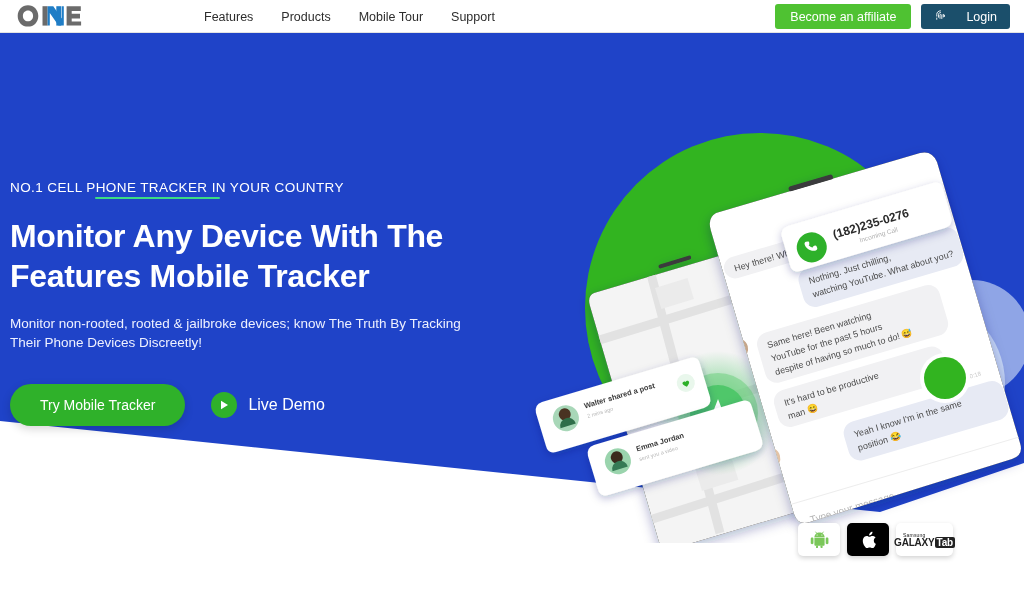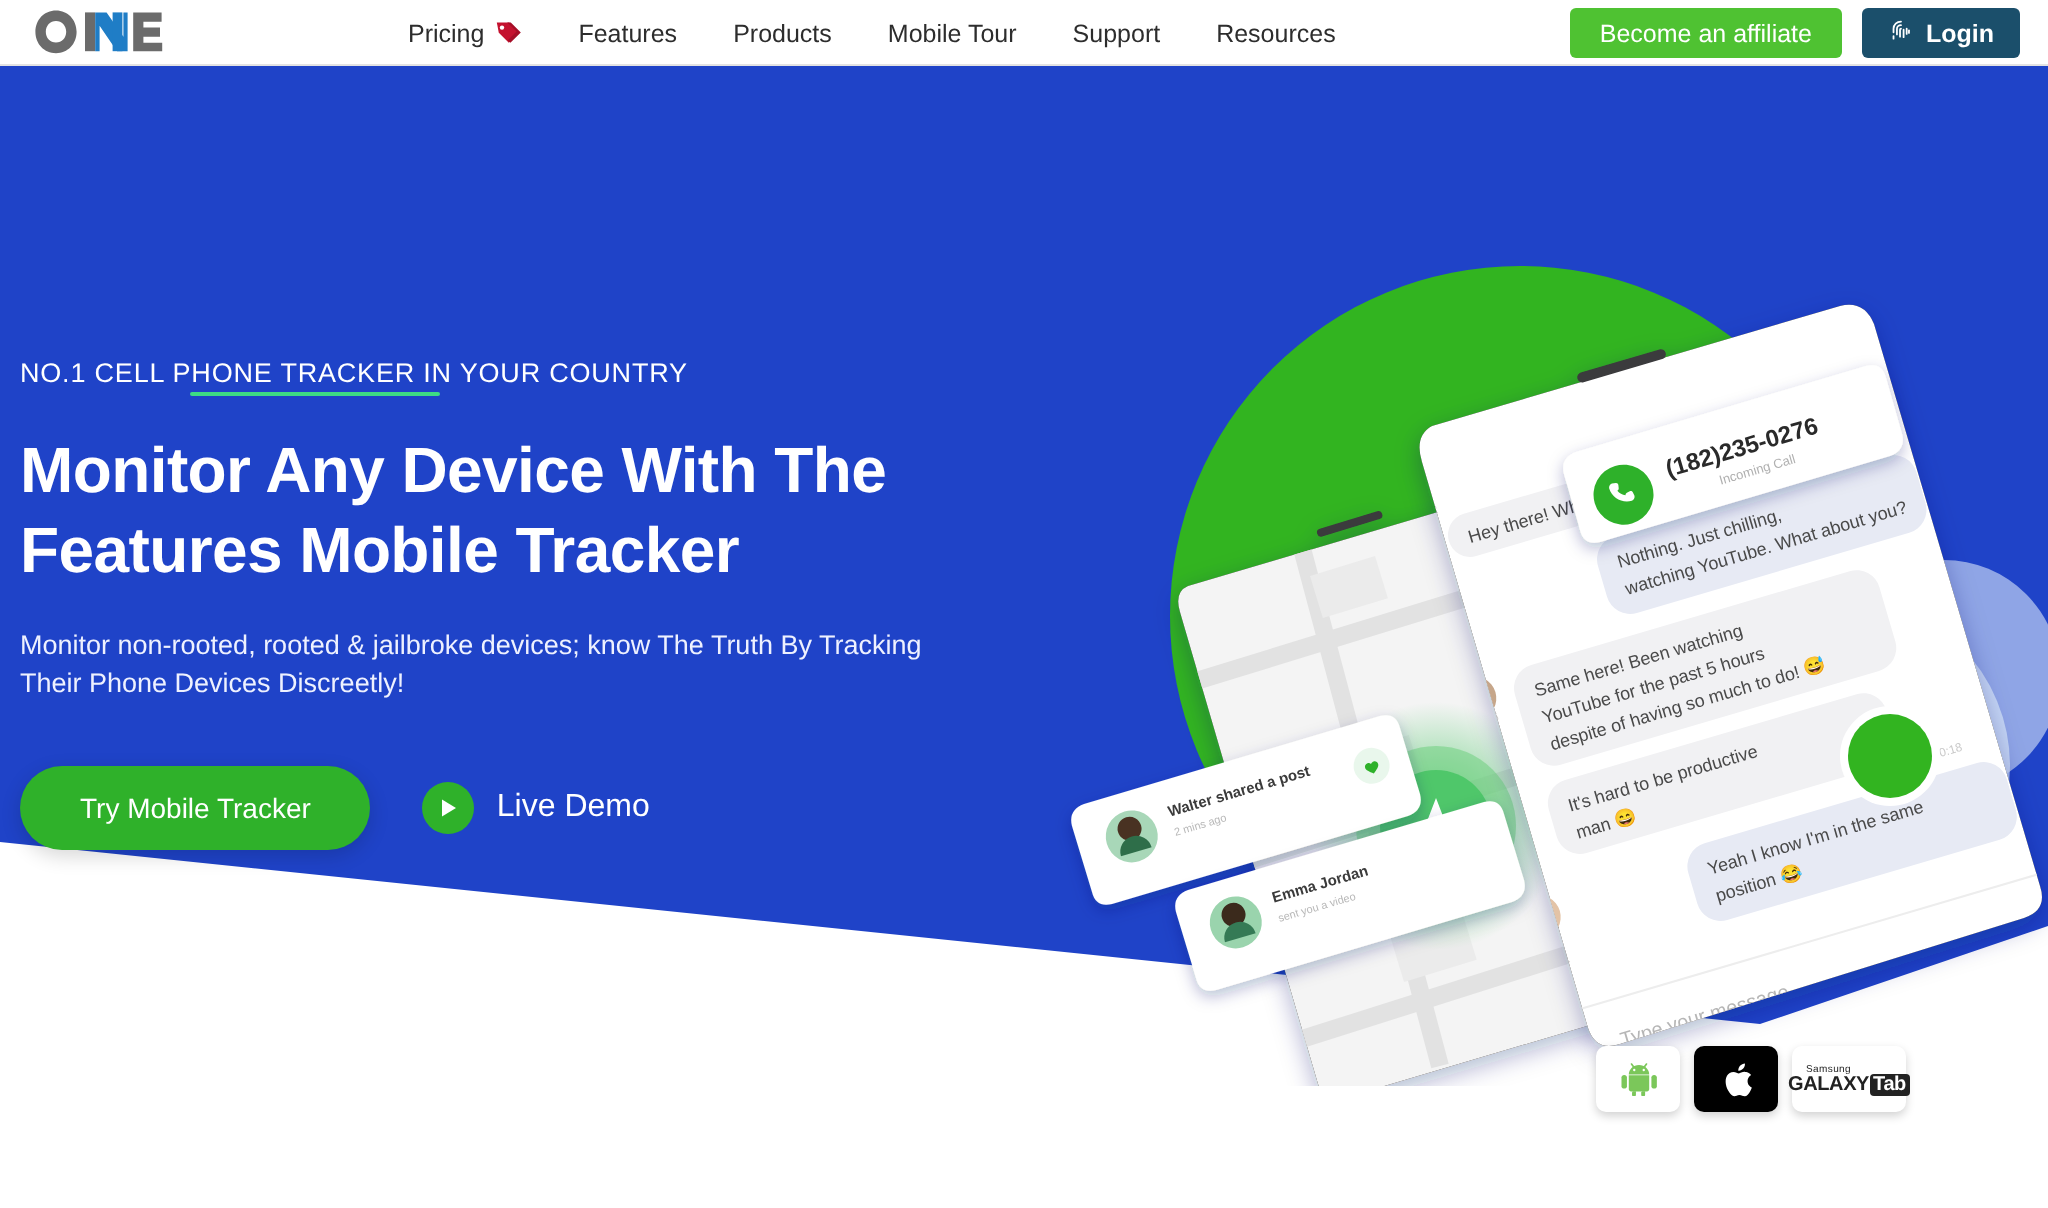--- a/index.html
+++ b/index.html
@@ -26,21 +26,21 @@
   }
   .tag-icon{ margin-left:5px; display:inline-flex; }
 
   .header-actions{ position:absolute; right:14px; top:0; height:33px; display:flex; align-items:center; gap:10px;margin-left:33px; }
   .btn-affiliate{
     background:#4fc232; color:#fff; font-size:12.5px; border:none; border-radius:3px;
     padding:0 15px; height:25px; display:flex; align-items:center; cursor:pointer; white-space:nowrap;
   }
   .btn-login{
     background:#1b4f6b; color:#fff; font-size:12.5px; border:none; border-radius:3px;
-    padding:0 13px; height:25px; display:flex; align-items:center; gap:6px; cursor:pointer; white-space:nowrap;font-weight:bold;
+    padding:0 13px; height:25px; display:flex; align-items:center; gap:19px; cursor:pointer; white-space:nowrap;
   }
 
   
   .hero{
     position:absolute; left:0; top:33px; width:1024px; height:571px;
     overflow:hidden; background:#ffffff;
   }
   .hero-bg{ position:absolute; left:0; top:0; width:1024px; height:571px; }
 
   .hero-copy{ position:absolute; left:10px; top:145px; width:500px; z-index:20; }
@@ -99,43 +99,30 @@
       <path d="M15 3.2c-5.9 0-10.3 4.6-10.3 10.7S9.1 24.6 15 24.6s10.3-4.6 10.3-10.7S20.9 3.2 15 3.2zm0 16.1c-2.9 0-5.1-2.3-5.1-5.4s2.2-5.4 5.1-5.4 5.1 2.3 5.1 5.4-2.2 5.4-5.1 5.4z" fill="#6b6b6b"></path>
       <path d="M29.5 4.2h5.1l0 19.4h-5.1z" fill="#6b6b6b"></path>
       <path d="M34.6 4.2h5.7l8.4 12.2V4.2h2.1v19.4h-5.3L36.8 10.9v12.7h-2.2z" fill="#1f7dc6"></path>
       <path d="M43.3 4.2h4.9v19.4h-4.9z" fill="#1f7dc6"></path>
       <path d="M53.6 4.2h14.2v4.7h-9.1v2.9h8.3v4.6h-8.3v3h9.4v4.2H53.6z" fill="#6b6b6b"></path>
     </svg>
   </div>
 
   <div class="nav">
     <div class="nav-item">
-      <span>Pricing</span>
-      <span class="tag-icon">
-        <svg width="14" height="13" viewBox="0 0 14 13">
-          <path d="M1.4 1.2h6.2l5 5-5.2 5.2-5-5z" fill="#c4122f"></path>
-          <path d="M6.6 1.2h1.8l5 5-5.2 5.2-1.3-1.3 4.4-4.3z" fill="#a50e27"></path>
-          <circle cx="4" cy="3.8" r="1.1" fill="#fff"></circle>
-        </svg>
-      </span>
-    </div>
-    <div class="nav-item">
       <span>Features</span>
     </div>
     <div class="nav-item">
       <span>Products</span>
     </div>
     <div class="nav-item">
       <span>Mobile Tour</span>
     </div>
     <div class="nav-item">
       <span>Support</span>
-    </div>
-    <div class="nav-item">
-      <span>Resources</span>
     </div>
   </div>
 
   <div class="header-actions">
     <button class="btn-affiliate">Become an affiliate</button>
     <button class="btn-login">
       <span>
         <svg width="13" height="13" viewBox="0 0 16 16" fill="none" stroke="#ffffff" stroke-width="1.1" stroke-linecap="round">
           <path d="M8 2.2c-2.6 0-4.6 1.9-4.6 4.4v2.2"></path>
           <path d="M8 4.4c-1.4 0-2.5 1-2.5 2.3v3.4"></path>

